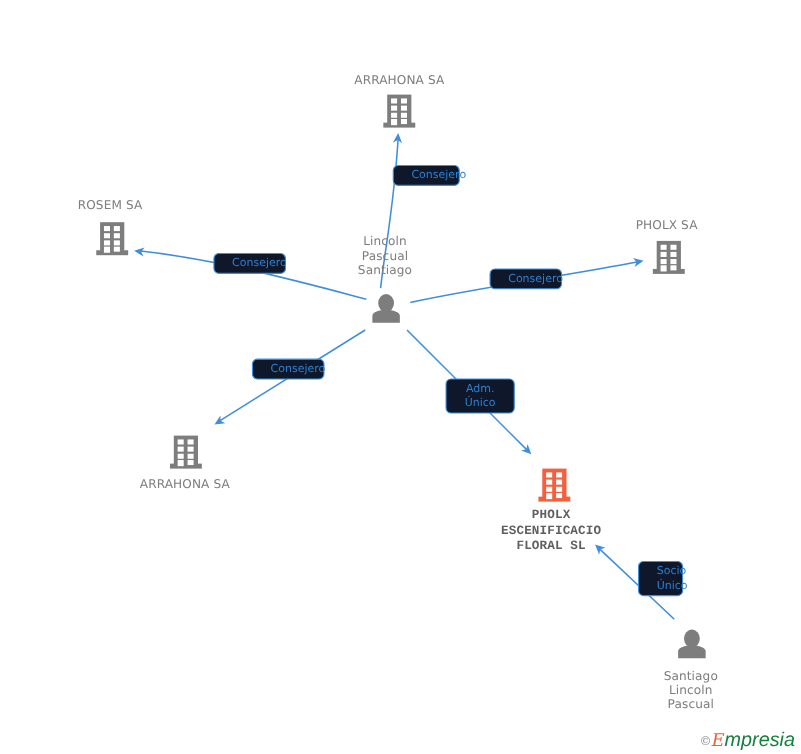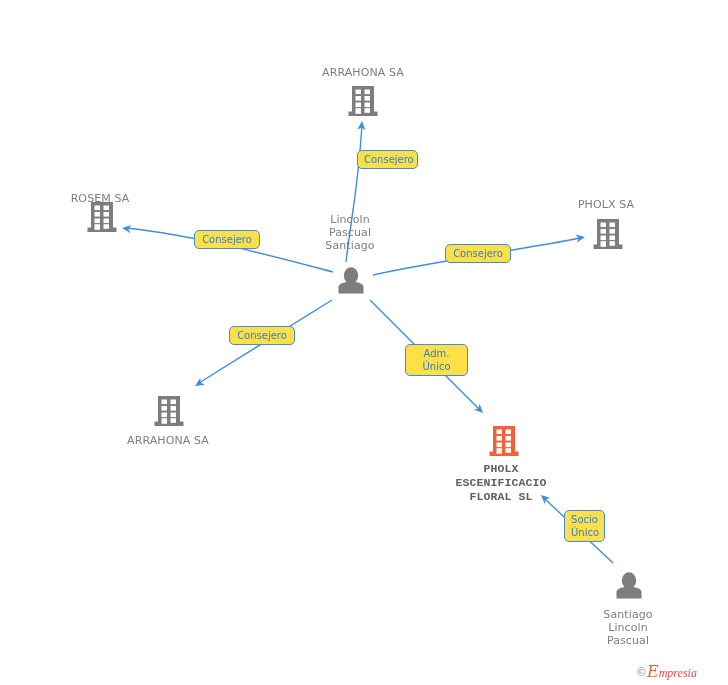--- a/index.html
+++ b/index.html
@@ -36,29 +36,29 @@
   }
   .node-label.focus {
     color: #606060;
     font-weight: bold;
     font-size: 11.5px;
     line-height: 14px;
     font-family: Liberation Mono, monospace;
   }
   .edge-label {
     position: absolute;
-    background: #fde047;
+    background: #0f172a;
     border: 1px solid #3f8ddd;
     border-radius: 5px;
     color: #2f7fd0;
     font-size: 10px;
     line-height: 13px;
     font-family: "DejaVu Sans", sans-serif;
     text-align: center;
-    padding: 2px 6px;
+    padding: 2px 16px;
     white-space: pre-line;
     box-sizing: border-box;
   }
   .watermark {
     position: absolute;
     left: 636px;
     top: 662px;
     font-size: 13px;
     color: #8a8a8a;
     font-family: "DejaVu Serif", serif;
@@ -68,24 +68,24 @@
     color: #8a8a8a;
     vertical-align: 1px;
   }
   .watermark .brand-e {
     color: #ef5f36;
     font-style: italic;
     font-size: 16px;
     font-family: "DejaVu Serif", serif;
   }
   .watermark .brand-rest {
-    color: #ef4444;
+    color: #15803d;
     font-style: italic;
-    font-size: 12px;
-    font-family: Liberation Serif, serif;
+    font-size: 18px;
+    font-family: Liberation Sans, sans-serif;
   }
 </style>
 </head>
 <body>
 
 <div id="canvas">
 
   <svg id="graph-svg" viewBox="0 0 728 685" xmlns="http://www.w3.org/2000/svg">
     <g id="edges-layer">
         <g>
@@ -194,39 +194,39 @@
           <g>
             <ellipse cx="629" cy="580.5" rx="7.2" ry="8.2" fill="#7d7d7d"></ellipse>
             <path d="M 616.5 598.5 L 616.5 592 C 616.5 585 641.5 585 641.5 592 L 641.5 598.5 Z" fill="#7d7d7d"></path>
           </g>
         </g>
       </g>
   </svg>
 
   <div id="labels-layer">
       <div class="node-label" style="left: 273px; top: 66px; width: 180px;">ARRAHONA SA</div>
-      <div class="node-label" style="left: 10px; top: 180px; width: 180px; margin-top: 12px;">ROSEM SA</div>
+      <div class="node-label" style="left: 10px; top: 180px; width: 180px;">ROSEM SA</div>
       <div class="node-label" style="left: 516px; top: 198px; width: 180px;">PHOLX SA</div>
       <div class="node-label" style="left: 78px; top: 434px; width: 180px;">ARRAHONA SA</div>
       <div class="node-label focus" style="left: 411px; top: 462px; width: 180px;">PHOLX
 ESCENIFICACIO
 FLORAL SL</div>
       <div class="node-label" style="left: 260px; top: 213px; width: 180px;">Lincoln
 Pascual
 Santiago</div>
       <div class="node-label" style="left: 538px; top: 608px; width: 180px;">Santiago
 Lincoln
 Pascual</div>
     </div>
   <div id="edge-labels-layer">
       <div class="edge-label" style="left: 357px; top: 150px; width: 61px; height: 19px;">Consejero</div>
       <div class="edge-label" style="left: 194px; top: 230px; width: 66px; height: 19px;">Consejero</div>
       <div class="edge-label" style="left: 445px; top: 244px; width: 66px; height: 19px;">Consejero</div>
       <div class="edge-label" style="left: 229px; top: 326px; width: 66px; height: 19px;">Consejero</div>
       <div class="edge-label" style="left: 405px; top: 344px; width: 63px; height: 32px;">Adm.
 Único</div>
-      <div class="edge-label" style="left: 564px; top: 510px; width: 41px; height: 32px;">Socio
+      <div class="edge-label" style="left: 580px; top: 510px; width: 41px; height: 32px;">Socio
 Único</div>
     </div>
 
   <div class="watermark"><span class="c-mark">©</span><span class="brand-e">E</span><span class="brand-rest">mpresia</span></div>
 
 </div>
 
 </body></html>

